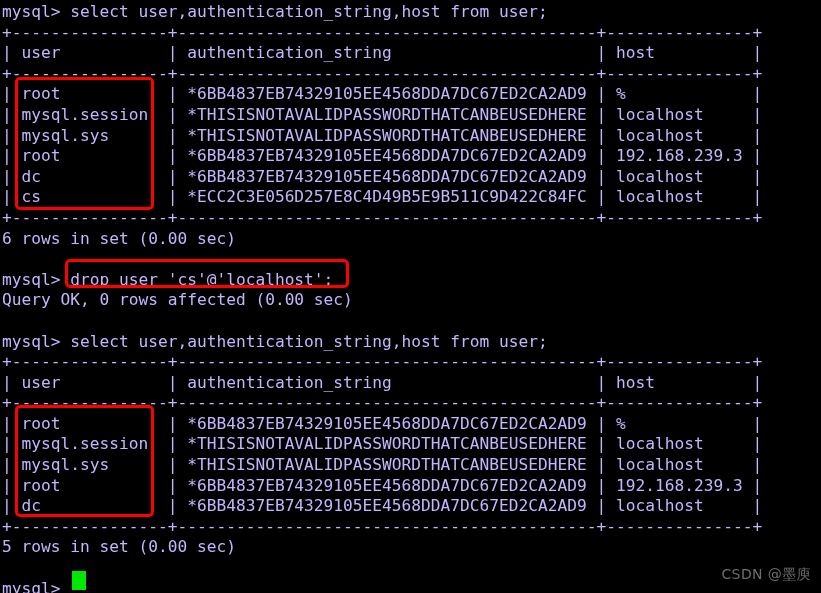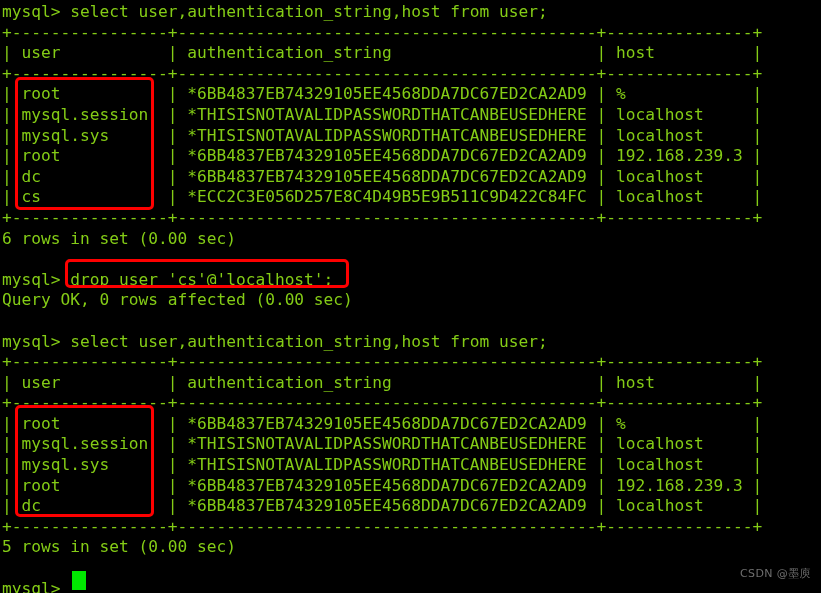--- a/index.html
+++ b/index.html
@@ -15,21 +15,21 @@
     font-family: "DejaVu Sans Mono", "Liberation Mono", monospace;
   }
 
   #terminal {
     position: absolute;
     left: 0;
     top: 0;
     width: 821px;
     height: 593px;
     background: #000000;
-    color: #84cc16;
+    color: #c4b5fd;
     font-family: "DejaVu Sans Mono", "Liberation Mono", monospace;
     font-size: 16.2px;
     line-height: 20.6px;
     letter-spacing: 0px;
     white-space: pre;
     padding: 2px 0 0 2px;
     box-sizing: border-box;
   }
 
   .tline {
@@ -63,21 +63,21 @@
     height: 19px;
     background: #00e800;
   }
 
   #watermark {
     position: absolute;
     right: 10px;
     top: 566px;
     color: #6e6e6e;
     font-family: "DejaVu Sans", "Liberation Sans", sans-serif;
-    font-size: 11px;
+    font-size: 14px;
     letter-spacing: 0.4px;
     white-space: pre;
   }
 </style>
 </head>
 <body>
 
 <div id="terminal"><div class="tline">mysql&gt; select user,authentication_string,host from user;</div><div class="tline">+----------------+-------------------------------------------+---------------+</div><div class="tline">| user           | authentication_string                     | host          |</div><div class="tline">+----------------+-------------------------------------------+---------------+</div><div class="tline">| root           | *6BB4837EB74329105EE4568DDA7DC67ED2CA2AD9 | %             |</div><div class="tline">| mysql.session  | *THISISNOTAVALIDPASSWORDTHATCANBEUSEDHERE | localhost     |</div><div class="tline">| mysql.sys      | *THISISNOTAVALIDPASSWORDTHATCANBEUSEDHERE | localhost     |</div><div class="tline">| root           | *6BB4837EB74329105EE4568DDA7DC67ED2CA2AD9 | 192.168.239.3 |</div><div class="tline">| dc             | *6BB4837EB74329105EE4568DDA7DC67ED2CA2AD9 | localhost     |</div><div class="tline">| cs             | *ECC2C3E056D257E8C4D49B5E9B511C9D422C84FC | localhost     |</div><div class="tline">+----------------+-------------------------------------------+---------------+</div><div class="tline">6 rows in set (0.00 sec)</div><div class="tline blank"></div><div class="tline">mysql&gt; drop user 'cs'@'localhost';</div><div class="tline">Query OK, 0 rows affected (0.00 sec)</div><div class="tline blank"></div><div class="tline">mysql&gt; select user,authentication_string,host from user;</div><div class="tline">+----------------+-------------------------------------------+---------------+</div><div class="tline">| user           | authentication_string                     | host          |</div><div class="tline">+----------------+-------------------------------------------+---------------+</div><div class="tline">| root           | *6BB4837EB74329105EE4568DDA7DC67ED2CA2AD9 | %             |</div><div class="tline">| mysql.session  | *THISISNOTAVALIDPASSWORDTHATCANBEUSEDHERE | localhost     |</div><div class="tline">| mysql.sys      | *THISISNOTAVALIDPASSWORDTHATCANBEUSEDHERE | localhost     |</div><div class="tline">| root           | *6BB4837EB74329105EE4568DDA7DC67ED2CA2AD9 | 192.168.239.3 |</div><div class="tline">| dc             | *6BB4837EB74329105EE4568DDA7DC67ED2CA2AD9 | localhost     |</div><div class="tline">+----------------+-------------------------------------------+---------------+</div><div class="tline">5 rows in set (0.00 sec)</div><div class="tline blank"></div><div class="tline">mysql&gt; </div></div>
 
 <div class="annot" id="annot-users-1"></div>

